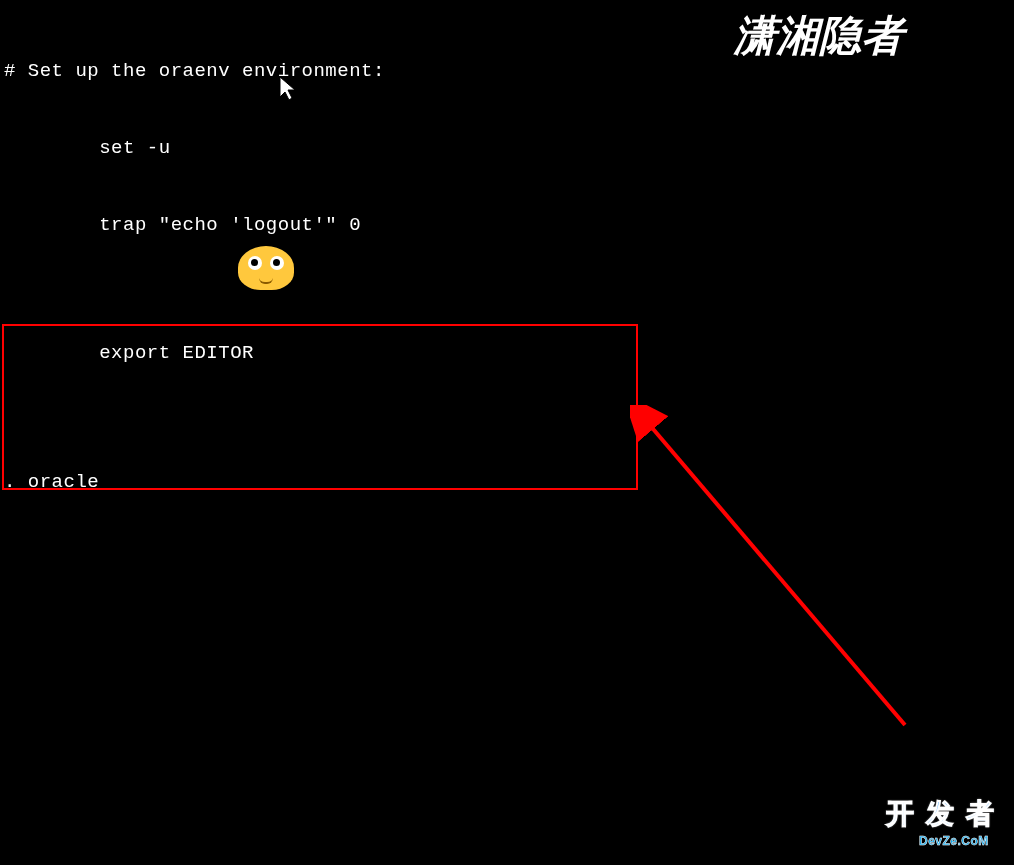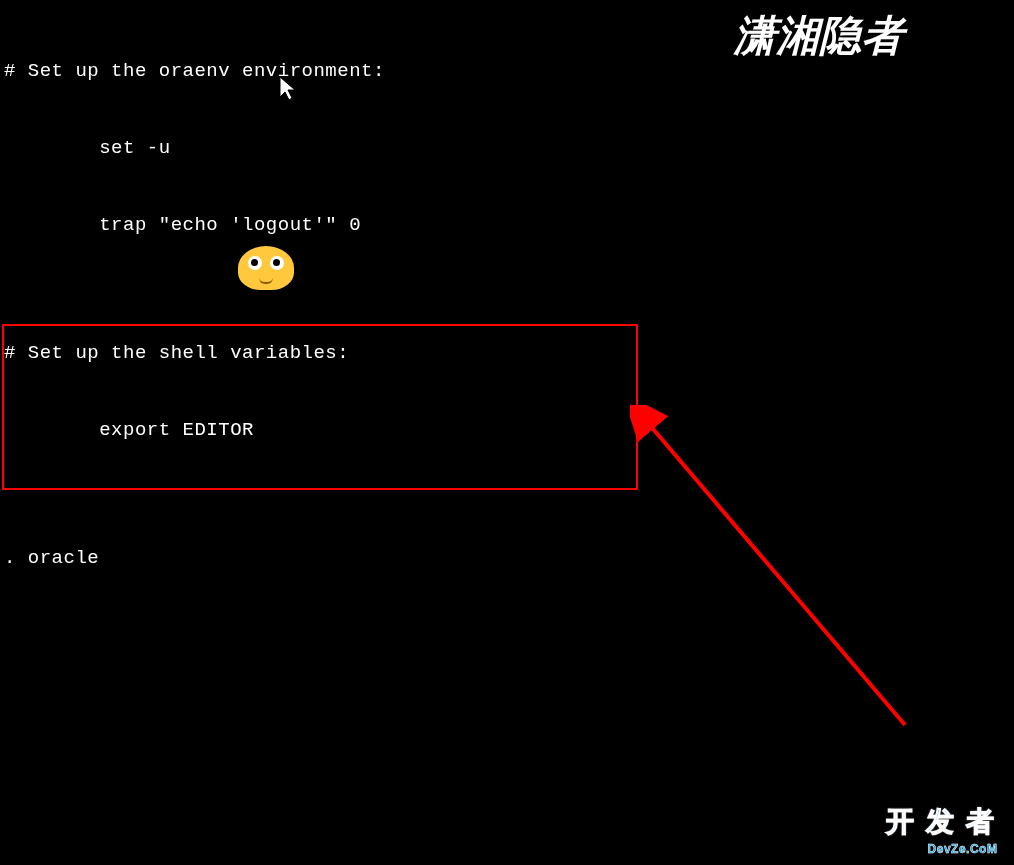--- a/index.html
+++ b/index.html
@@ -33,23 +33,23 @@
       right: 110px;
       font-family: "STKaiti", "KaiTi", "Songti SC", serif;
       font-size: 42px;
       font-weight: bold;
       font-style: italic;
       color: #fff;
       margin-left: 36px;
     }
     .watermark-bottom {
       position: absolute;
-      bottom: 8px;
+      bottom: 16px;
       right: 8px;
-      text-align: center;
+      text-align: left;
     }
     .watermark-cn {
       font-family: "Microsoft YaHei", sans-serif;
       font-size: 28px;
       font-weight: bold;
       color: #3399ff;
       letter-spacing: 12px;
       -webkit-text-stroke: 1px #fff;
       text-shadow: 0 0 2px #fff;
     }
@@ -135,21 +135,20 @@
     }
   </style>
 </head>
 <body>
 
 <div class="terminal">
   <span class="line"># Set up the oraenv environment:</span>
   <span class="line">        set -u</span>
   <span class="line">        trap "echo 'logout'" 0</span>
   <span class="line"></span>
-  <span class="line"># Set up the shell variables:</span>
   <span class="line">        export EDITOR</span>
   <span class="line"></span>
   <span class="line">. oracle</span>
   <span class="line"></span>
   
   
   <span class="line"></span>
   <span class="line"></span>
   
   

